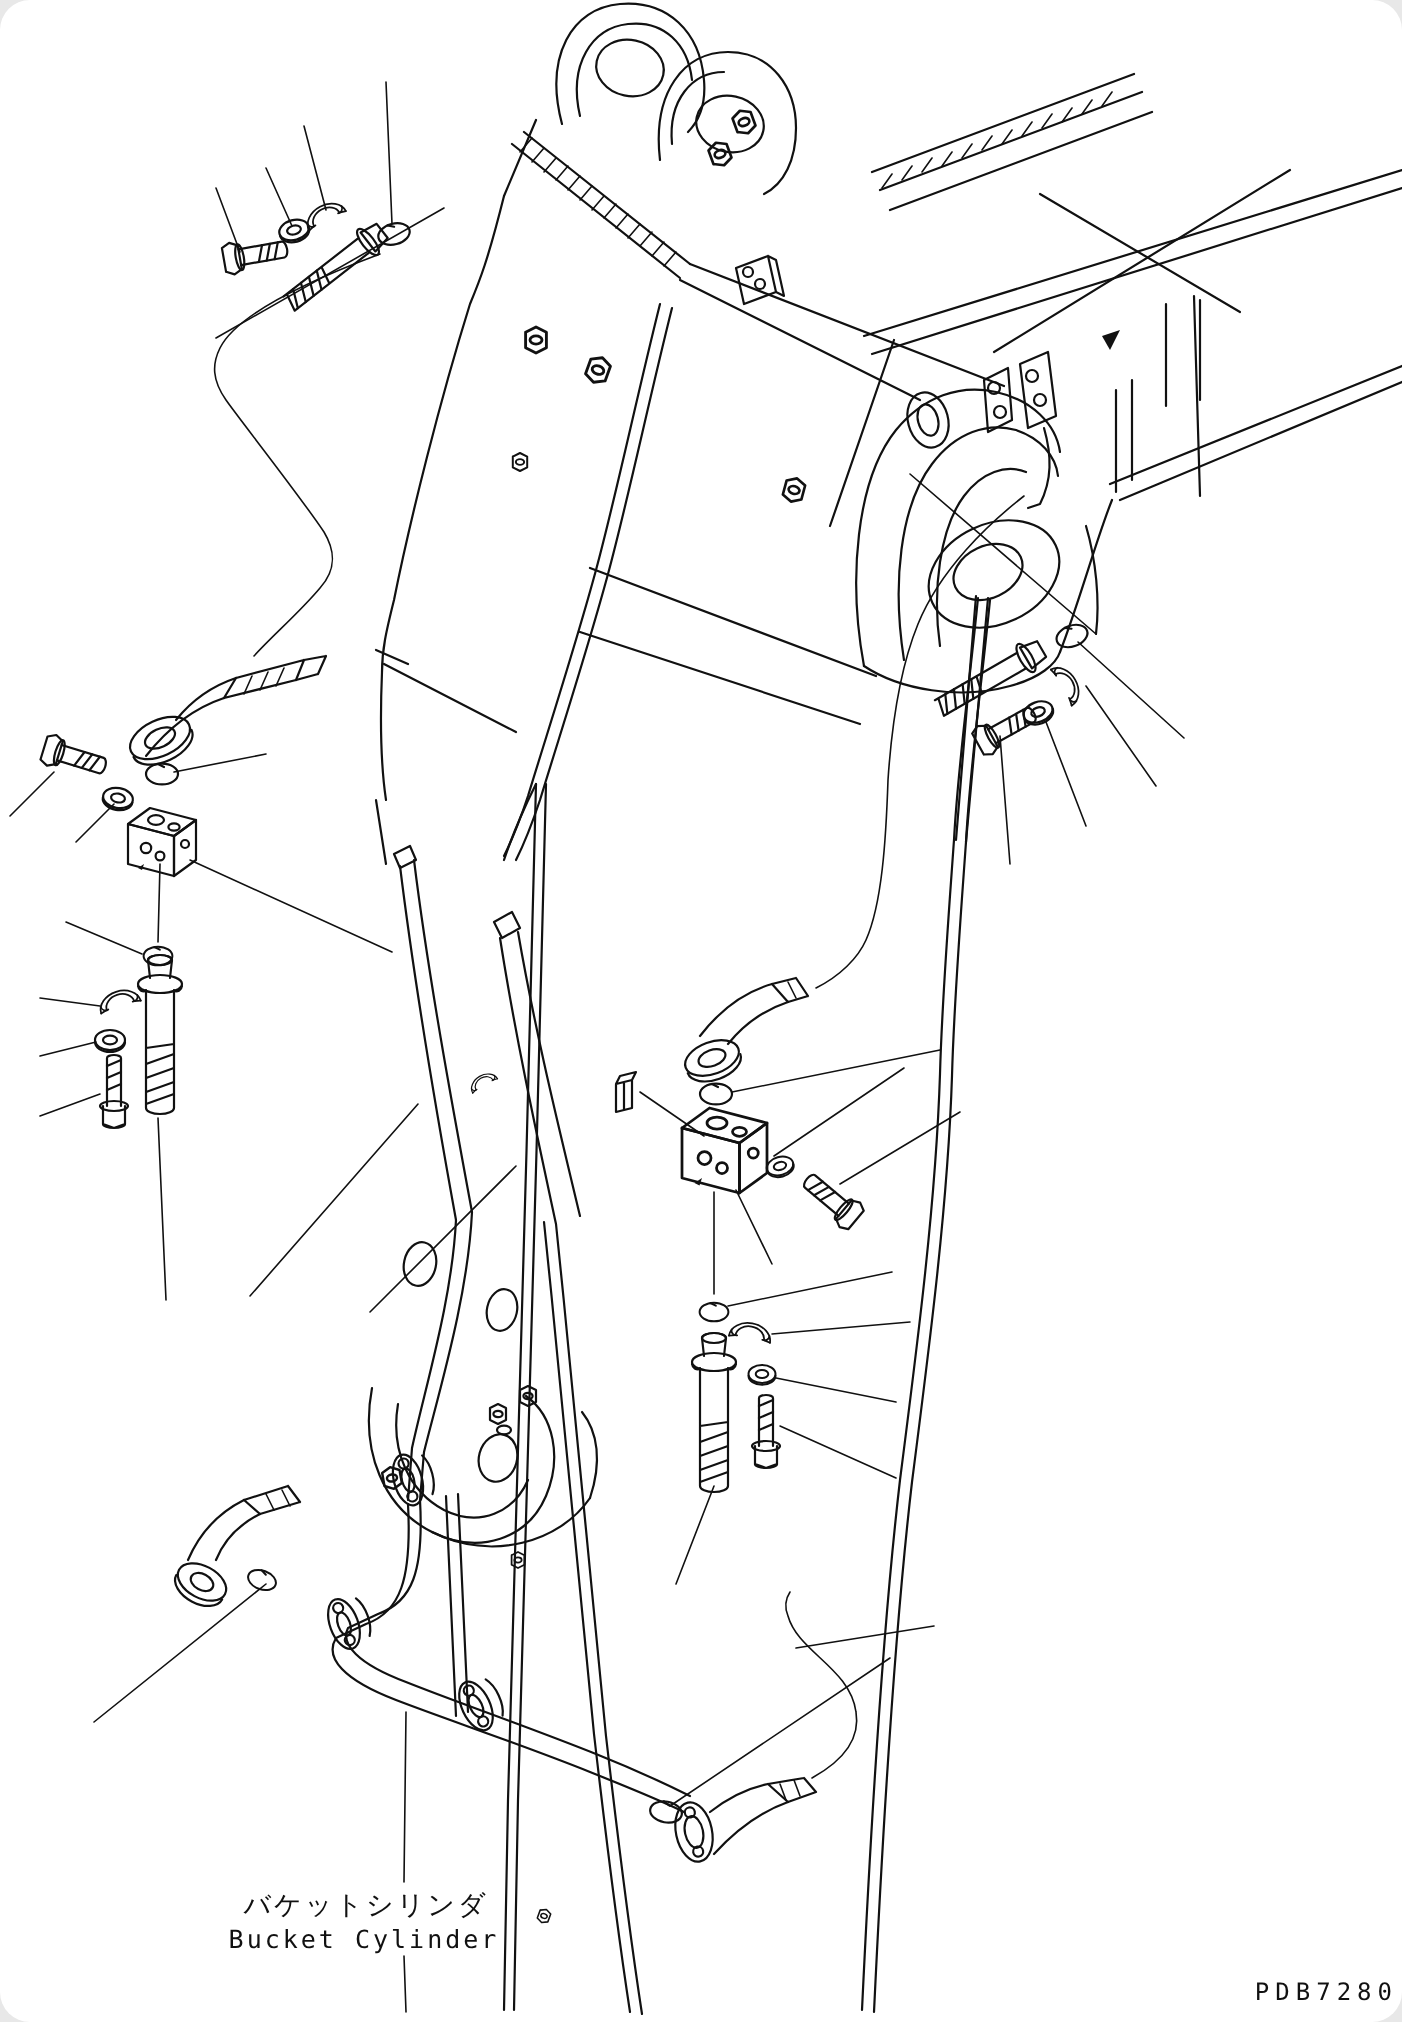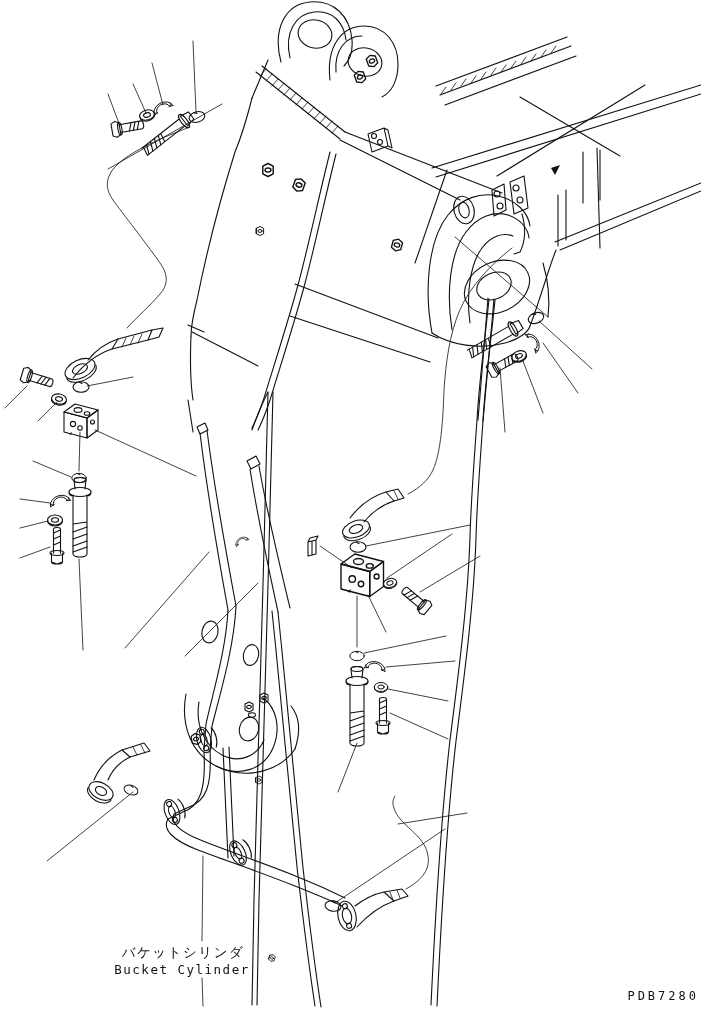--- a/index.html
+++ b/index.html
@@ -1,16 +1,16 @@
 <!DOCTYPE html>
 <html><head>
 <meta charset="utf-8">
 <style>
   html,body{margin:0;padding:0;background:#e8e8e8;}
-  .page{width:701px;height:1011px;background:#ffffff;position:relative;margin:0 auto;overflow:hidden;}
+  .page{width:701px;height:1011px;background:#ffffff;position:relative;margin:0 auto;overflow:hidden;border-radius:15px;}
   svg{position:absolute;left:0;top:0;}
   .ln{stroke:#111;stroke-width:1.1;fill:none;stroke-linecap:round;stroke-linejoin:round;}
   .thin{stroke:#111;stroke-width:0.8;fill:none;stroke-linecap:round;}
   .fillb{fill:#111;stroke:none;}
   text{font-family:"DejaVu Sans Mono","Liberation Mono",monospace;fill:#111;}
   .cap-jp{font-size:13.5px;letter-spacing:1.5px;}
   .cap-en{font-size:12.5px;letter-spacing:1.5px;}
   .code{font-size:12px;letter-spacing:3px;}
 </style>
 </head>

